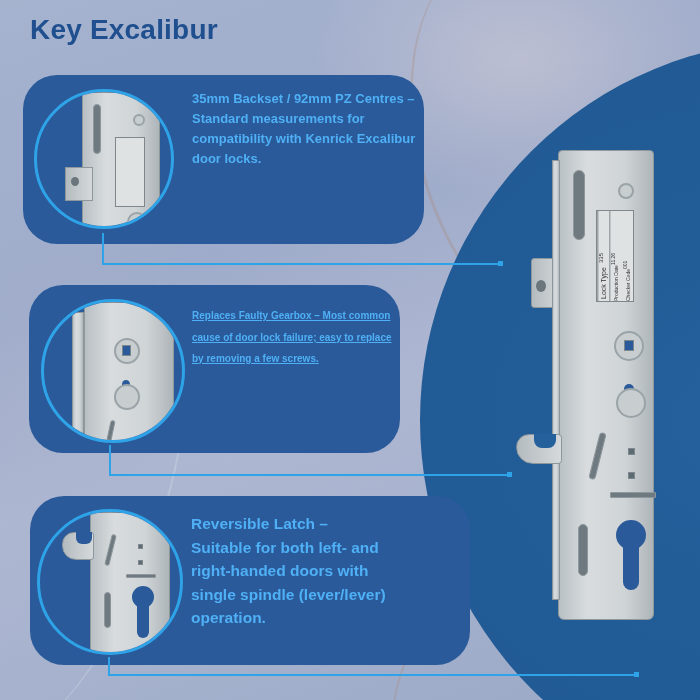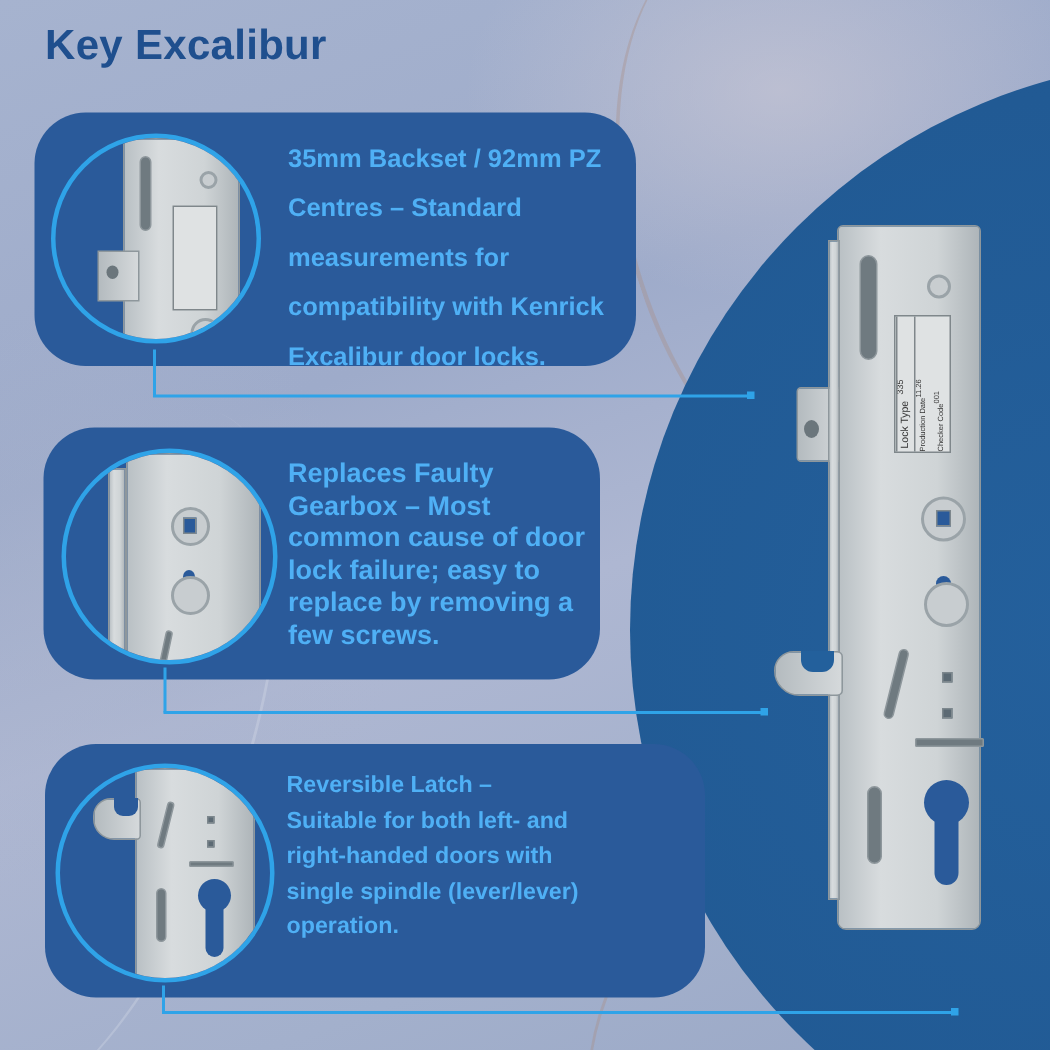--- a/index.html
+++ b/index.html
@@ -59,22 +59,22 @@
     .card-1 .thumb { left: 11px; top: 14px; }
     .card-2 .thumb { left: 12px; top: 14px; width: 144px; height: 144px; }
     .card-3 .thumb { left: 7px; top: 13px; width: 146px; height: 146px; }
 
     .feature-text {
       position: absolute;
       font-family: "Liberation Sans", sans-serif;
       font-weight: 700;
       color: #4fb0f5;
     }
-    .card-1 .feature-text { left: 169px; top: 14px; width: 225px; font-size: 17px; line-height: 33px; }
-    .card-2 .feature-text { left: 163px; top: 20px; width: 200px; font-size: 18px; line-height: 21.5px; }
+    .card-1 .feature-text { left: 169px; top: 14px; width: 225px; font-size: 13px; line-height: 20px; }
+    .card-2 .feature-text { left: 163px; top: 20px; width: 200px; font-size: 10px; line-height: 21.5px; text-decoration: underline; }
     .card-3 .feature-text { left: 161px; top: 16px; width: 200px; font-size: 15.5px; line-height: 23.5px; }
 
     
     .plate {
       position: absolute;
       background: linear-gradient(90deg, #b9c0c4 0%, #d8dcde 30%, #cfd4d6 70%, #aeb5b9 100%);
       border: 1px solid #8e979c;
     }
     .hole { position: absolute; background: #2a5a9a; border-radius: 50%; }
     .sqhole { position: absolute; background: #5c6a74; border: 1px solid #7d878d; }

